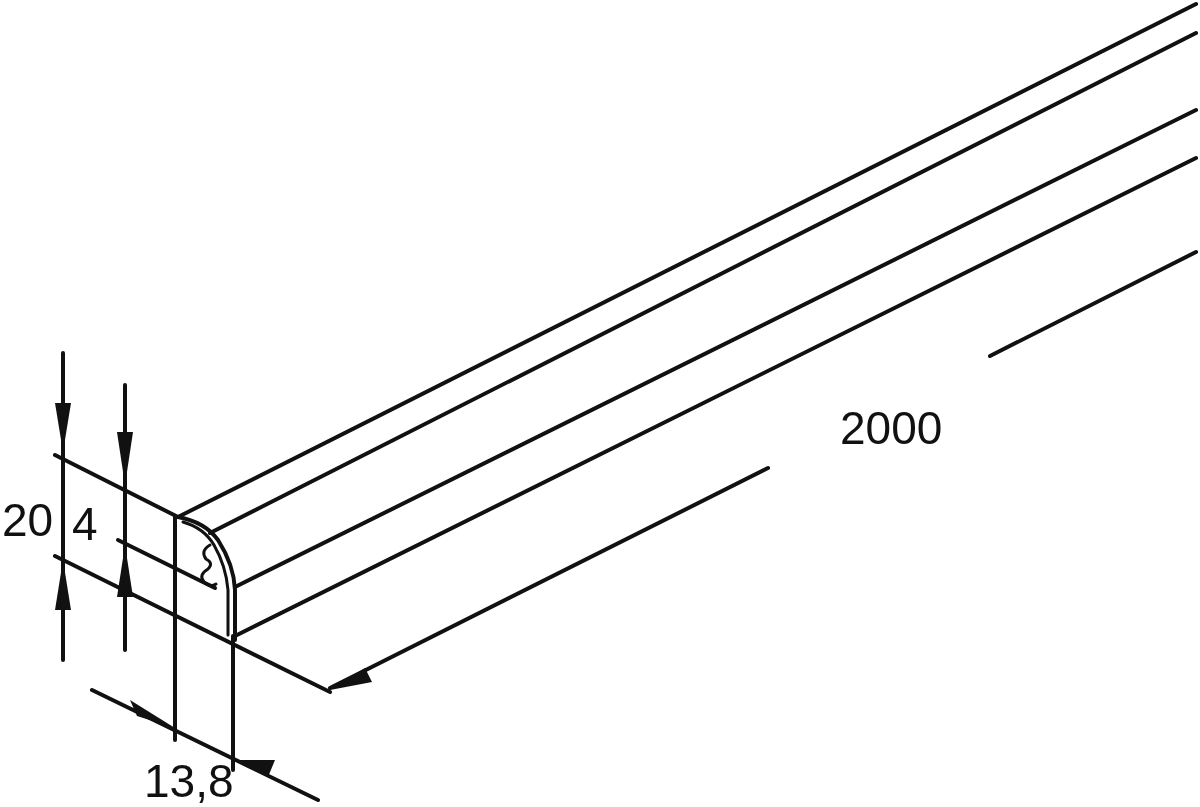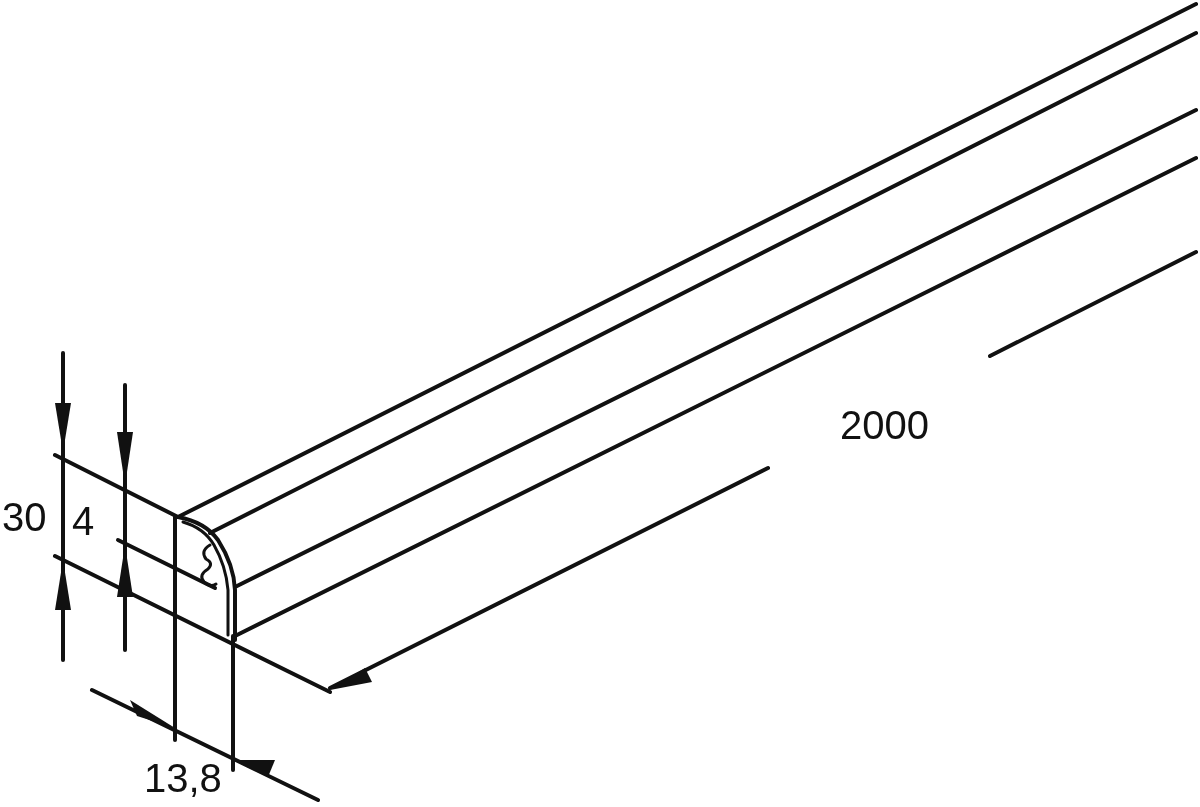--- a/index.html
+++ b/index.html
@@ -4,21 +4,21 @@
   <style>
     html, body { margin: 0; padding: 0; background: #ffffff; }
     body { width: 1200px; height: 807px; overflow: hidden; position: relative; }
     #drawing { position: absolute; left: 0; top: 0; width: 1200px; height: 807px; }
     .ln { stroke: #111111; stroke-width: 4; fill: none; stroke-linecap: round; }
     .thin { stroke: #111111; stroke-width: 3; fill: none; stroke-linecap: round; }
     .arrow { fill: #111111; stroke: none; }
     .dimlabel {
       position: absolute;
       font-family: "Liberation Sans", sans-serif;
-      font-size: 40px;
+      font-size: 46px;
       color: #111111;
       line-height: 1;
       white-space: nowrap;
     }
   </style>
 </head>
 <body>
 
 <svg id="drawing" viewBox="0 0 1200 807" xmlns="http://www.w3.org/2000/svg">
 
@@ -61,16 +61,16 @@
     <line class="ln" x1="92" y1="690" x2="318" y2="800"></line>
     <polygon class="arrow" points="130,700 137,716 175,728"></polygon>
     <polygon class="arrow" points="275,760 268,777 233,760"></polygon>
   </g>
 
   <g>
     <polygon class="arrow" points="330,690 365,668 372,682"></polygon>
   </g>
 </svg>
 
-<div class="dimlabel" style="left:2px; top:497px;">30</div>
+<div class="dimlabel" style="left:2px; top:497px;">20</div>
 <div class="dimlabel" style="left:72px; top:501px;">4</div>
 <div class="dimlabel" style="left:144px; top:758px;">13,8</div>
 <div class="dimlabel" style="left:840px; top:405px;">2000</div>
 
 </body></html>

